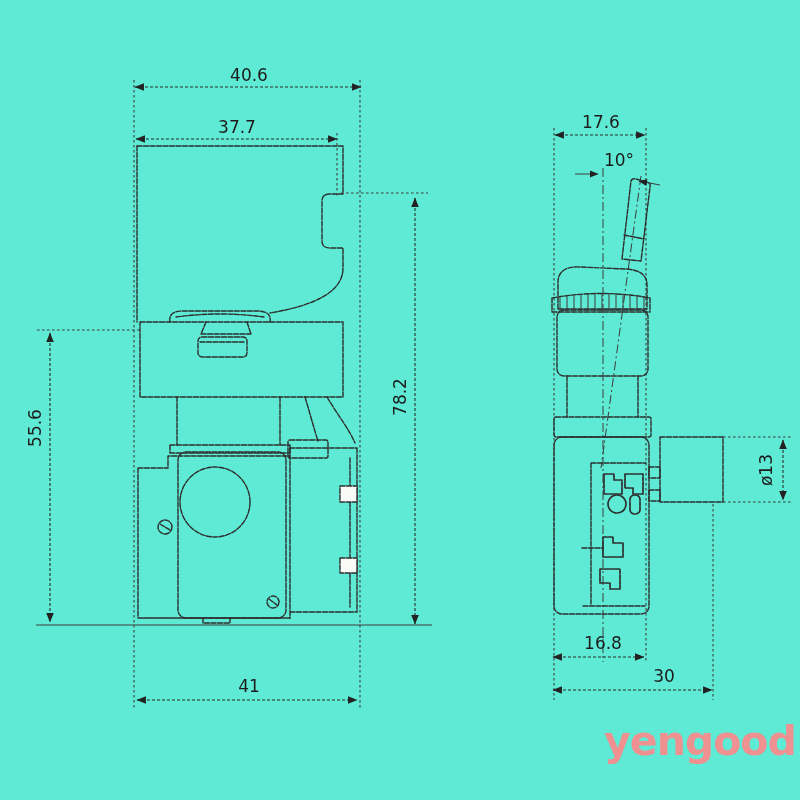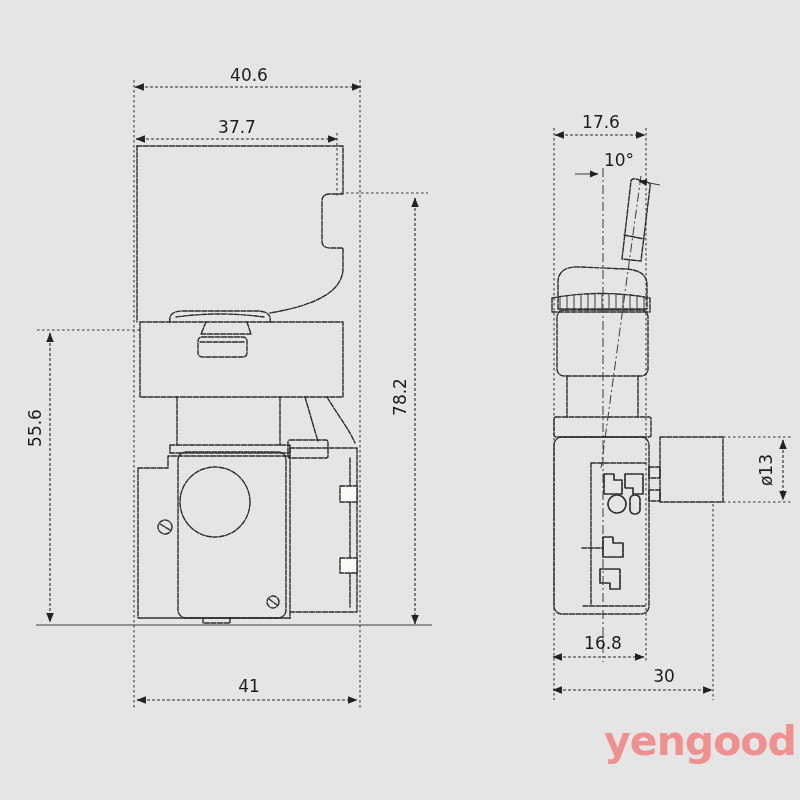--- a/index.html
+++ b/index.html
@@ -1,16 +1,16 @@
 <!DOCTYPE html>
 <html><head>
 <meta charset="utf-8">
 <style>
   html,body{margin:0;padding:0;background:#ffffff;}
-  .canvas{width:800px;height:800px;background:#e5e5e5;position:relative;overflow:hidden;}
+  .canvas{width:800px;height:800px;background:#5eead4;position:relative;overflow:hidden;}
   svg{display:block;}
   .outline{stroke:#2e2e2e;stroke-width:1.4;fill:none;stroke-dasharray:5 1.5;stroke-linecap:round;stroke-linejoin:round;}
   .outline-bold{stroke:#2e2e2e;stroke-width:1.7;fill:none;stroke-dasharray:4 1.2;stroke-linecap:round;stroke-linejoin:round;}
   .ext{stroke:#3c3c3c;stroke-width:1.1;fill:none;stroke-dasharray:2.6 2.4;}
   .thin{stroke:#3c3c3c;stroke-width:1;fill:none;}
   .center{stroke:#3c3c3c;stroke-width:1;fill:none;stroke-dasharray:9 3 2 3;}
   .dim{stroke:#2a2a2a;stroke-width:1.1;fill:none;stroke-dasharray:3 2;}
   .dim-label{font-family:"DejaVu Sans",sans-serif;font-size:17px;fill:#1c1c1c;}
   .watermark{font-family:"DejaVu Sans",sans-serif;font-size:41px;font-weight:bold;letter-spacing:-1px;}
   .masked{fill:#fafaf8;}

